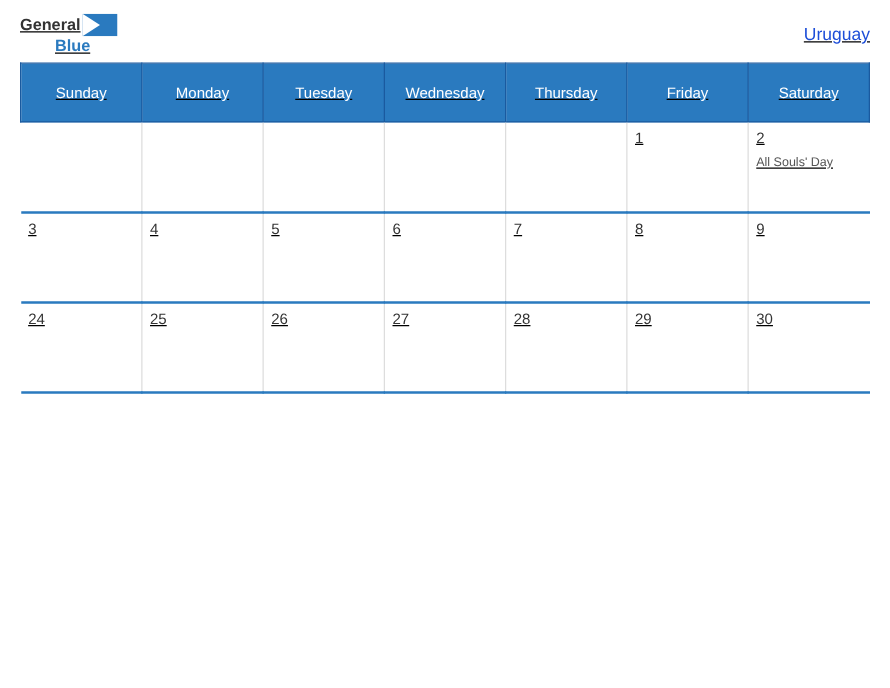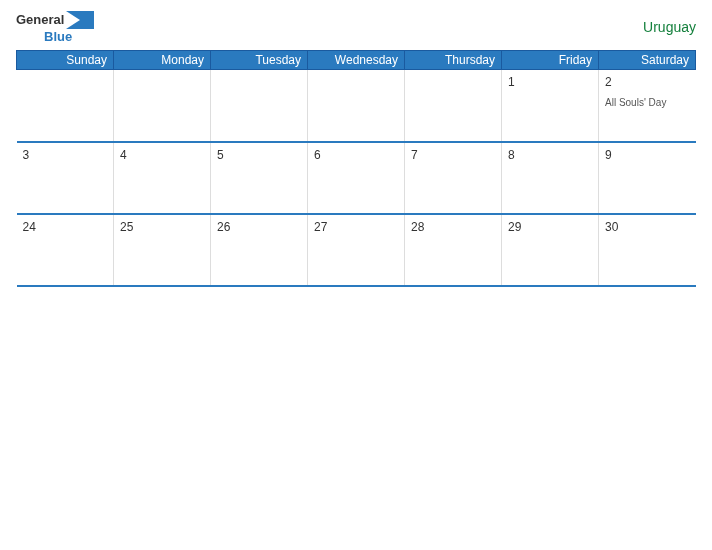--- a/index.html
+++ b/index.html
@@ -8,20 +8,21 @@
       height: 550px;
       background: #fff;
       font-family: Arial, sans-serif;
       overflow: hidden;
     }
     .page {
       width: 712px;
       height: 550px;
       background: #fff;
       padding: 10px 16px 10px 16px;
+      text-decoration: underline;
     }
     
     .header {
       display: flex;
       align-items: center;
       justify-content: space-between;
       margin-bottom: 6px;
     }
     .logo {
       display: flex;
@@ -53,36 +54,36 @@
     }
     .calendar-title {
       font-size: 28px;
       font-weight: normal;
       color: #333;
       text-align: center;
       flex: 1;
     }
     .country-name {
       font-size: 14px;
-      color: #15803d;
+      color: #1d4ed8;
       text-align: right;
       min-width: 80px;
     }
     
     .calendar-table {
       width: 100%;
       border-collapse: collapse;
     }
     .calendar-table thead tr th {
       background: #2a7abf;
       color: #fff;
       font-size: 12px;
       font-weight: normal;
-      padding: 2px 6px;
-      text-align: right;
+      padding: 16px 6px;
+      text-align: center;
       border: 1px solid #1a5a9f;
       margin-left: 22px;
     }
     .calendar-table tbody tr {
       border-bottom: 2px solid #2a7abf;
     }
     .calendar-table tbody tr td {
       width: calc(100% / 7);
       height: 72px;
       vertical-align: top;

